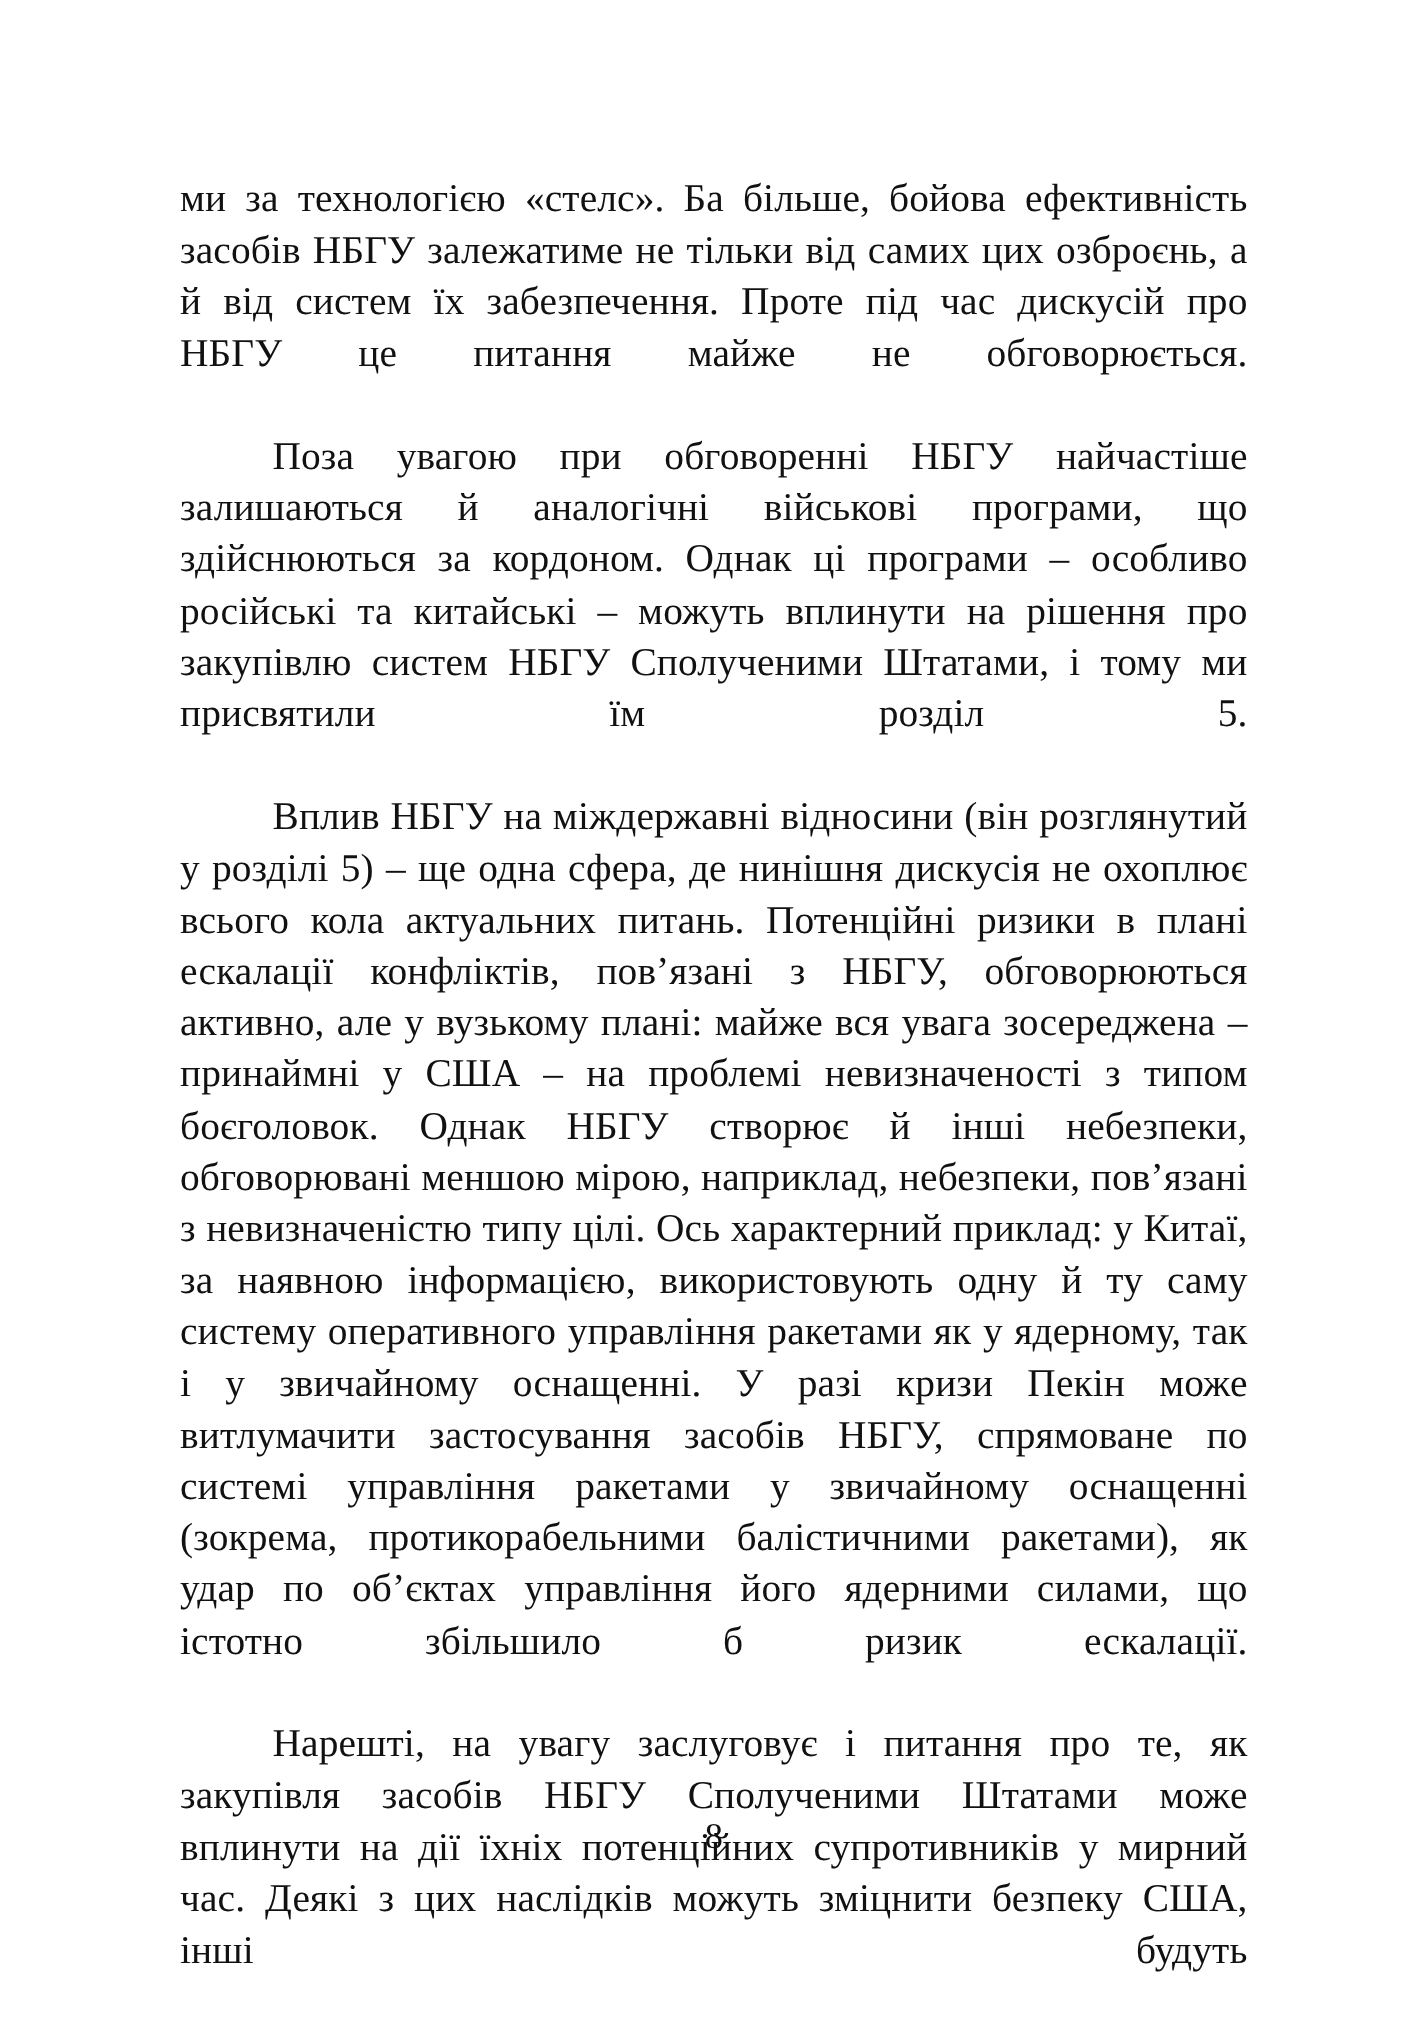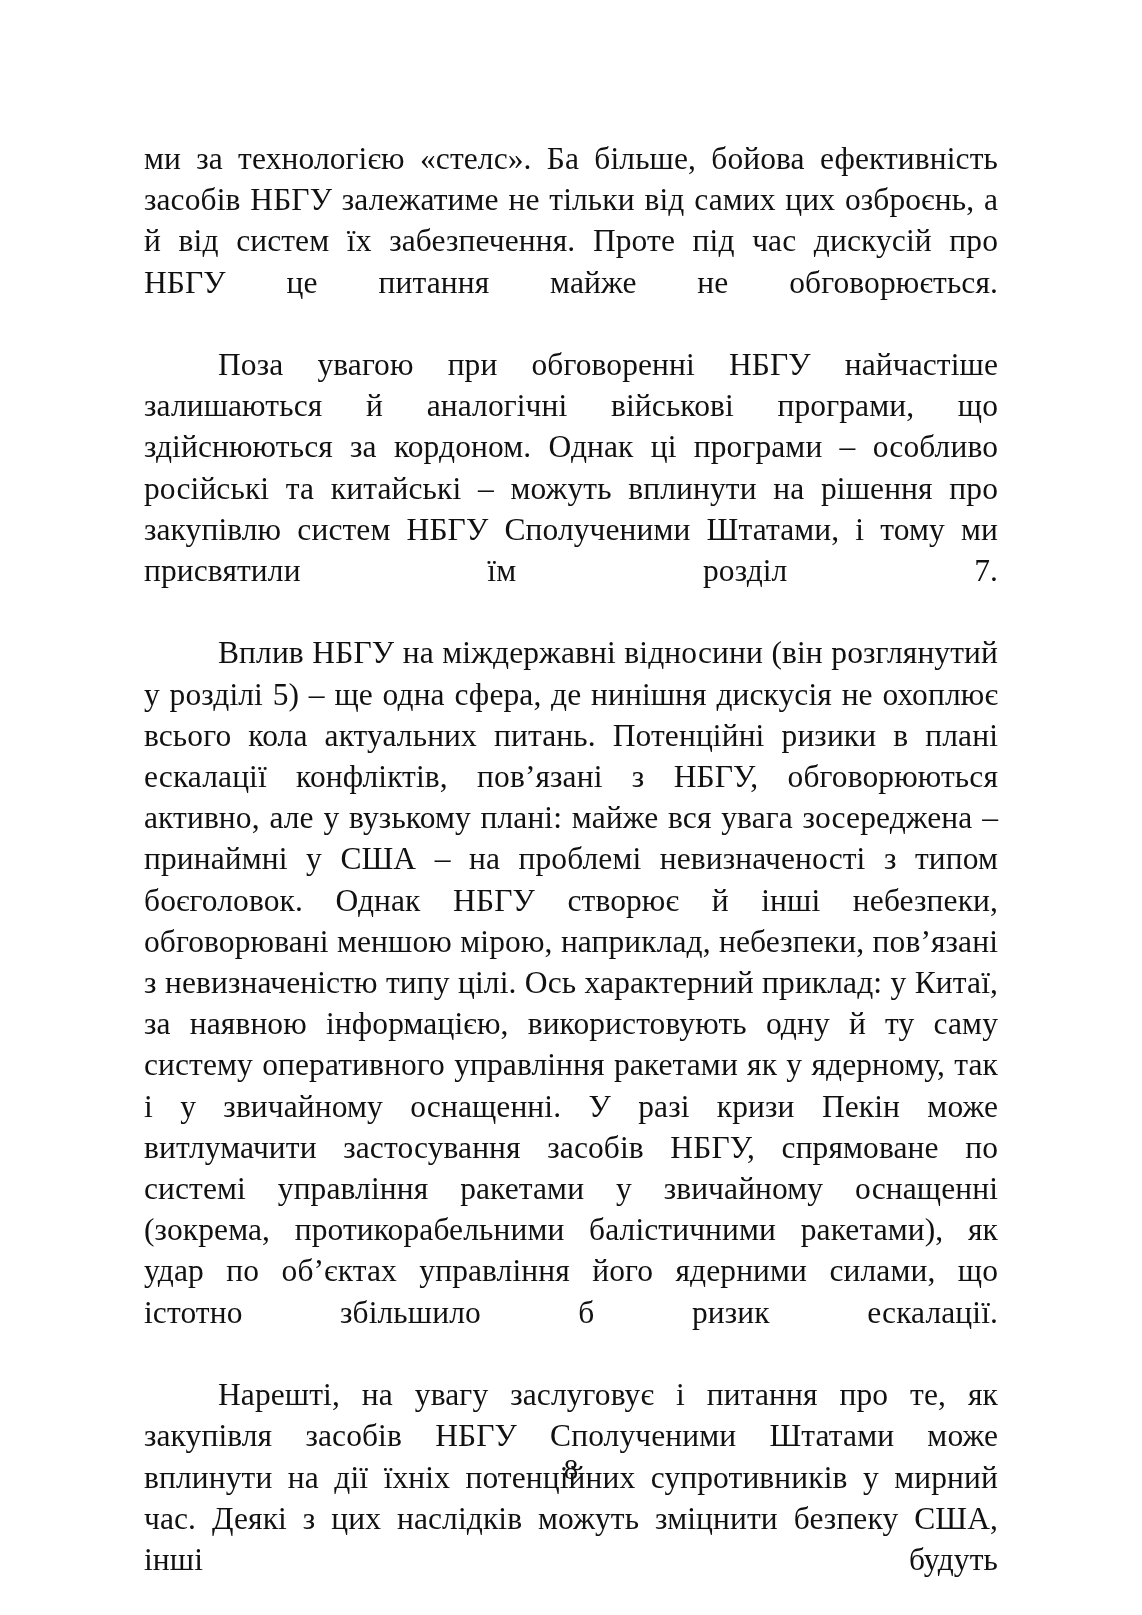--- a/index.html
+++ b/index.html
@@ -75,21 +75,21 @@
 </style>
 </head>
 <body>
 
 <div class="page">
 
   <div class="text-block">
 
     <p class="para">ми за технологією «стелс». Ба більше, бойова ефективність засобів НБГУ залежатиме не тільки від самих цих озброєнь, а й від систем їх забезпечення. Проте під час дискусій про НБГУ це питання майже не обговорюється.</p>
 
-    <p class="para indented">Поза увагою при обговоренні НБГУ найчастіше залишаються й аналогічні військові програми, що здійснюються за кордоном. Однак ці програми – особливо російські та китайські – можуть вплинути на рішення про закупівлю систем НБГУ Сполученими Штатами, і тому ми присвятили їм розділ 7.</p>
+    <p class="para indented">Поза увагою при обговоренні НБГУ найчастіше залишаються й аналогічні військові програми, що здійснюються за кордоном. Однак ці програми – особливо російські та китайські – можуть вплинути на рішення про закупівлю систем НБГУ Сполученими Штатами, і тому ми присвятили їм розділ 5.</p>
 
     <p class="para indented">Вплив НБГУ на міждержавні відносини (він розглянутий у розділі 5) – ще одна сфера, де нинішня дискусія не охоплює всього кола актуальних питань. Потенційні ризики в плані ескалації конфліктів, пов’язані з НБГУ, обговорюються активно, але у вузькому плані: майже вся увага зосереджена – принаймні у США – на проблемі невизначеності з типом боєголовок. Однак НБГУ створює й інші небезпеки, обговорювані меншою мірою, наприклад, небезпеки, пов’язані з невизначеністю типу цілі. Ось характерний приклад: у Китаї, за наявною інформацією, використовують одну й ту саму систему оперативного управління ракетами як у ядерному, так і у звичайному оснащенні. У разі кризи Пекін може витлумачити застосування засобів НБГУ, спрямоване по системі управління ракетами у звичайному оснащенні (зокрема, протикорабельними балістичними ракетами), як удар по об’єктах управління його ядерними силами, що істотно збільшило б ризик ескалації.</p>
 
     <p class="para indented">Нарешті, на увагу заслуговує і питання про те, як закупівля засобів НБГУ Сполученими Штатами може вплинути на дії їхніх потенційних супротивників у мирний час. Деякі з цих наслідків можуть зміцнити безпеку США, інші будуть</p>
 
   </div>
 
   <div class="page-number">8</div>
 
 </div>

